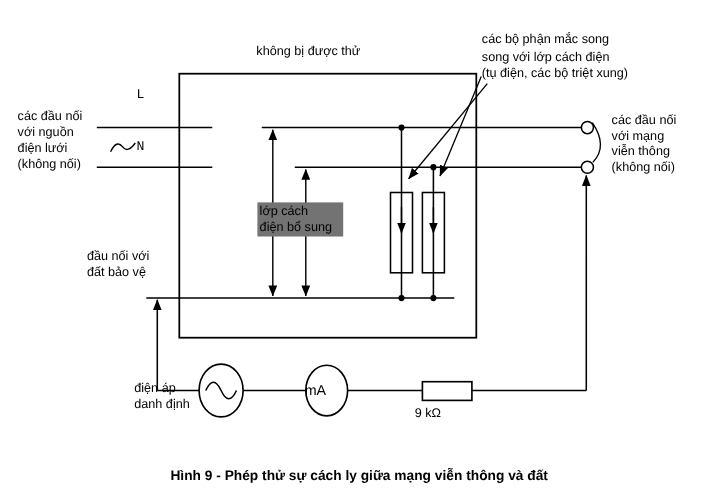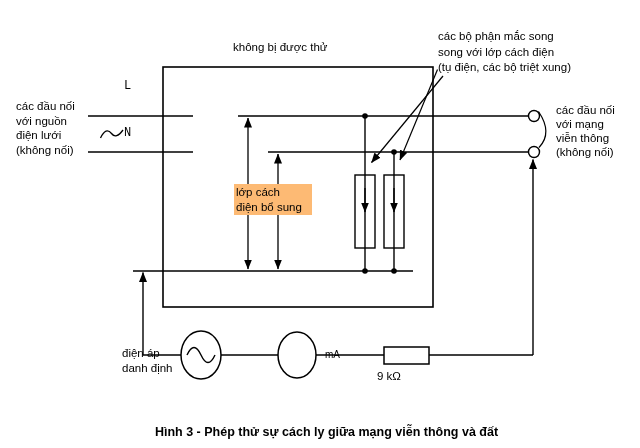--- a/index.html
+++ b/index.html
@@ -10,26 +10,26 @@
   }
   .stage svg{position:absolute;left:0;top:0;}
   .lbl{
     position:absolute;white-space:pre-line;
     font-size:11.5px;line-height:14.5px;color:#000;
   }
   .lbl.mono{
     font-family:"Liberation Mono","DejaVu Sans Mono",monospace;
     font-size:12px;line-height:12px;
   }
-  .lbl.masked{background:#fdba74;padding:1px 2px;}
+  .lbl.masked{background:#737373;padding:1px 2px;}
   .lbl.small-lh{line-height:14px;}
   .caption{
     position:absolute;text-align:center;font-weight:bold;font-size:12.5px;
   }
-  .meter-text{font-size:10px;line-height:13px;padding-left:48px;}
+  .meter-text{font-size:13px;line-height:13px;}
 </style>
 </head>
 <body>
 
 <div class="stage">
 
   <svg width="640" height="448" viewBox="0 0 640 448">
     <defs>
       <marker id="ah" markerUnits="userSpaceOnUse" markerWidth="10" markerHeight="8" refX="9.5" refY="4" orient="auto-start-reverse">
         <path d="M0,0 L10,4 L0,8 Z" fill="#000"></path>
@@ -100,23 +100,25 @@
   <div class="lbl mono" style="left:124px;top:127px;width:12px;">N</div>
 
   <div class="lbl small-lh" style="left:556px;top:103px;width:80px;">các đầu nối
 với mạng
 viễn thông
 (không nối)</div>
 
   <div class="lbl masked" style="left:234px;top:184px;width:74px;">lớp cách
 điện bổ sung</div>
 
+  <div class="lbl" style="left:79px;top:226px;width:80px;">đầu nối với
+đất bảo vệ</div>
 
   <div class="lbl" style="left:122px;top:346px;width:70px;">điện áp
 danh định</div>
 
   <div class="lbl meter-text" style="left:277px;top:348px;width:40px;">mA</div>
 
   <div class="lbl" style="left:377px;top:369px;width:55px;">9 kΩ</div>
 
-  <div class="caption" style="left:13px;top:425px;width:627px;">Hình 3 - Phép thử sự cách ly giữa mạng viễn thông và đất</div>
+  <div class="caption" style="left:13px;top:425px;width:627px;">Hình 9 - Phép thử sự cách ly giữa mạng viễn thông và đất</div>
 
 </div>
 
 </body></html>

